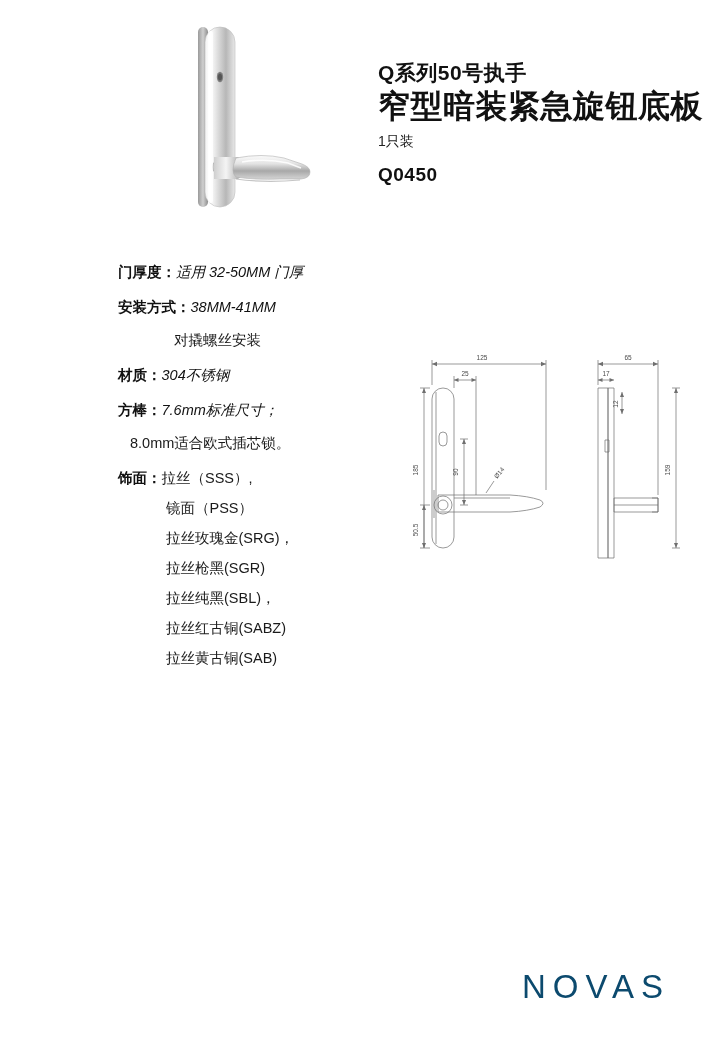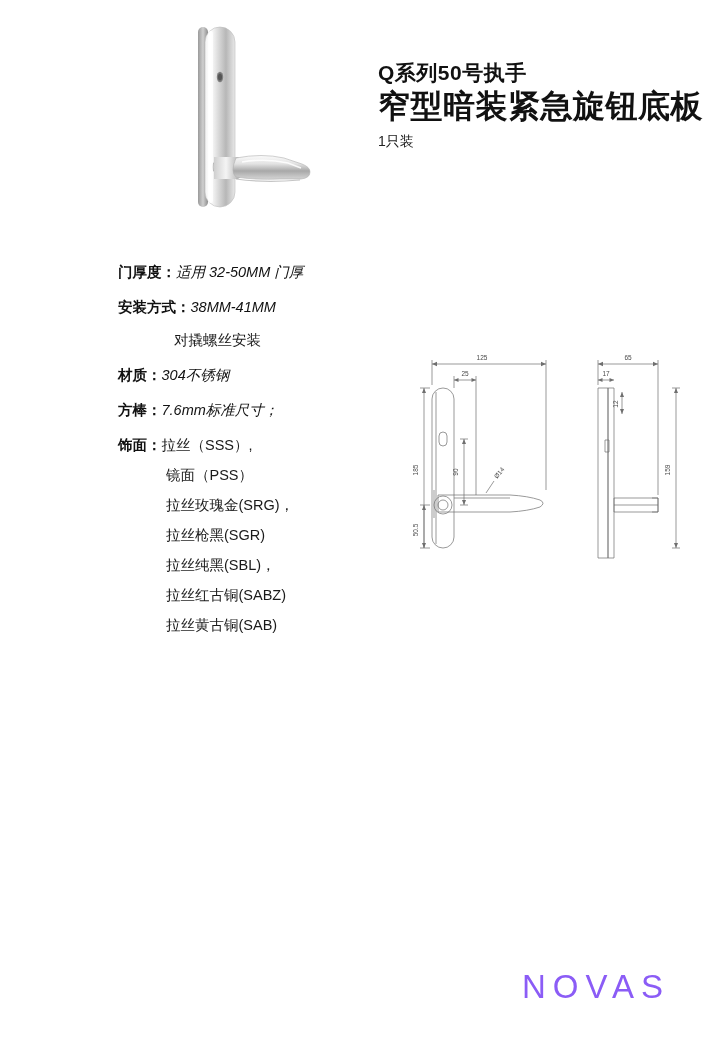--- a/index.html
+++ b/index.html
@@ -121,21 +121,21 @@
     display: block;
   }
 
   
   .brand {
     position: absolute;
     right: 50px;
     bottom: 34px;
     font-size: 33px;
     letter-spacing: 7px;
-    color: #8b5cf6;
+    color: #0c4a6e;
     font-family: "Liberation Sans", sans-serif;
     font-weight: 400;
   }
 </style>
 </head>
 <body>
 
 <div class="header">
 
   <div class="product-photo">
@@ -185,40 +185,42 @@
       <rect x="24" y="9" width="5" height="172" rx="2.5" fill="#ffffff" opacity="0.75"></rect>
 
       <path d="M52 157 Q80 161 116 158" fill="none" stroke="#9f9f9f" stroke-width="1.2" opacity="0.6"></path>
     </svg>
   </div>
 
   <div class="title-block">
     <div class="title-line1">Q系列50号执手</div>
     <div class="title-line2">窄型暗装紧急旋钮底板</div>
     <div class="title-qty">1只装</div>
+    <div class="title-model">Q0450</div>
   </div>
 </div>
 
 <div class="specs">
 
   <div class="spec-row">
     <span class="spec-label">门厚度：</span><span class="spec-value">适用 32-50MM 门厚</span>
   </div>
 
   <div class="spec-row">
     <span class="spec-label">安装方式：</span><span class="spec-value">38MM-41MM</span>
     <span class="spec-sub">对撬螺丝安装</span>
   </div>
 
   <div class="spec-row">
     <span class="spec-label">材质：</span><span class="spec-value">304不锈钢</span>
   </div>
 
   <div class="spec-row">
     <span class="spec-label">方棒：</span><span class="spec-value">7.6mm标准尺寸；</span>
+    <span class="spec-sub2">8.0mm适合欧式插芯锁。</span>
   </div>
 
   <div class="spec-row">
     <span class="spec-label">饰面：</span><span class="finish-first">拉丝（SSS）,</span>
     <span class="finish-item">镜面（PSS）</span>
     <span class="finish-item">拉丝玫瑰金(SRG)，</span>
     <span class="finish-item">拉丝枪黑(SGR)</span>
     <span class="finish-item">拉丝纯黑(SBL)，</span>
     <span class="finish-item">拉丝红古铜(SABZ)</span>
     <span class="finish-item">拉丝黄古铜(SAB)</span>

